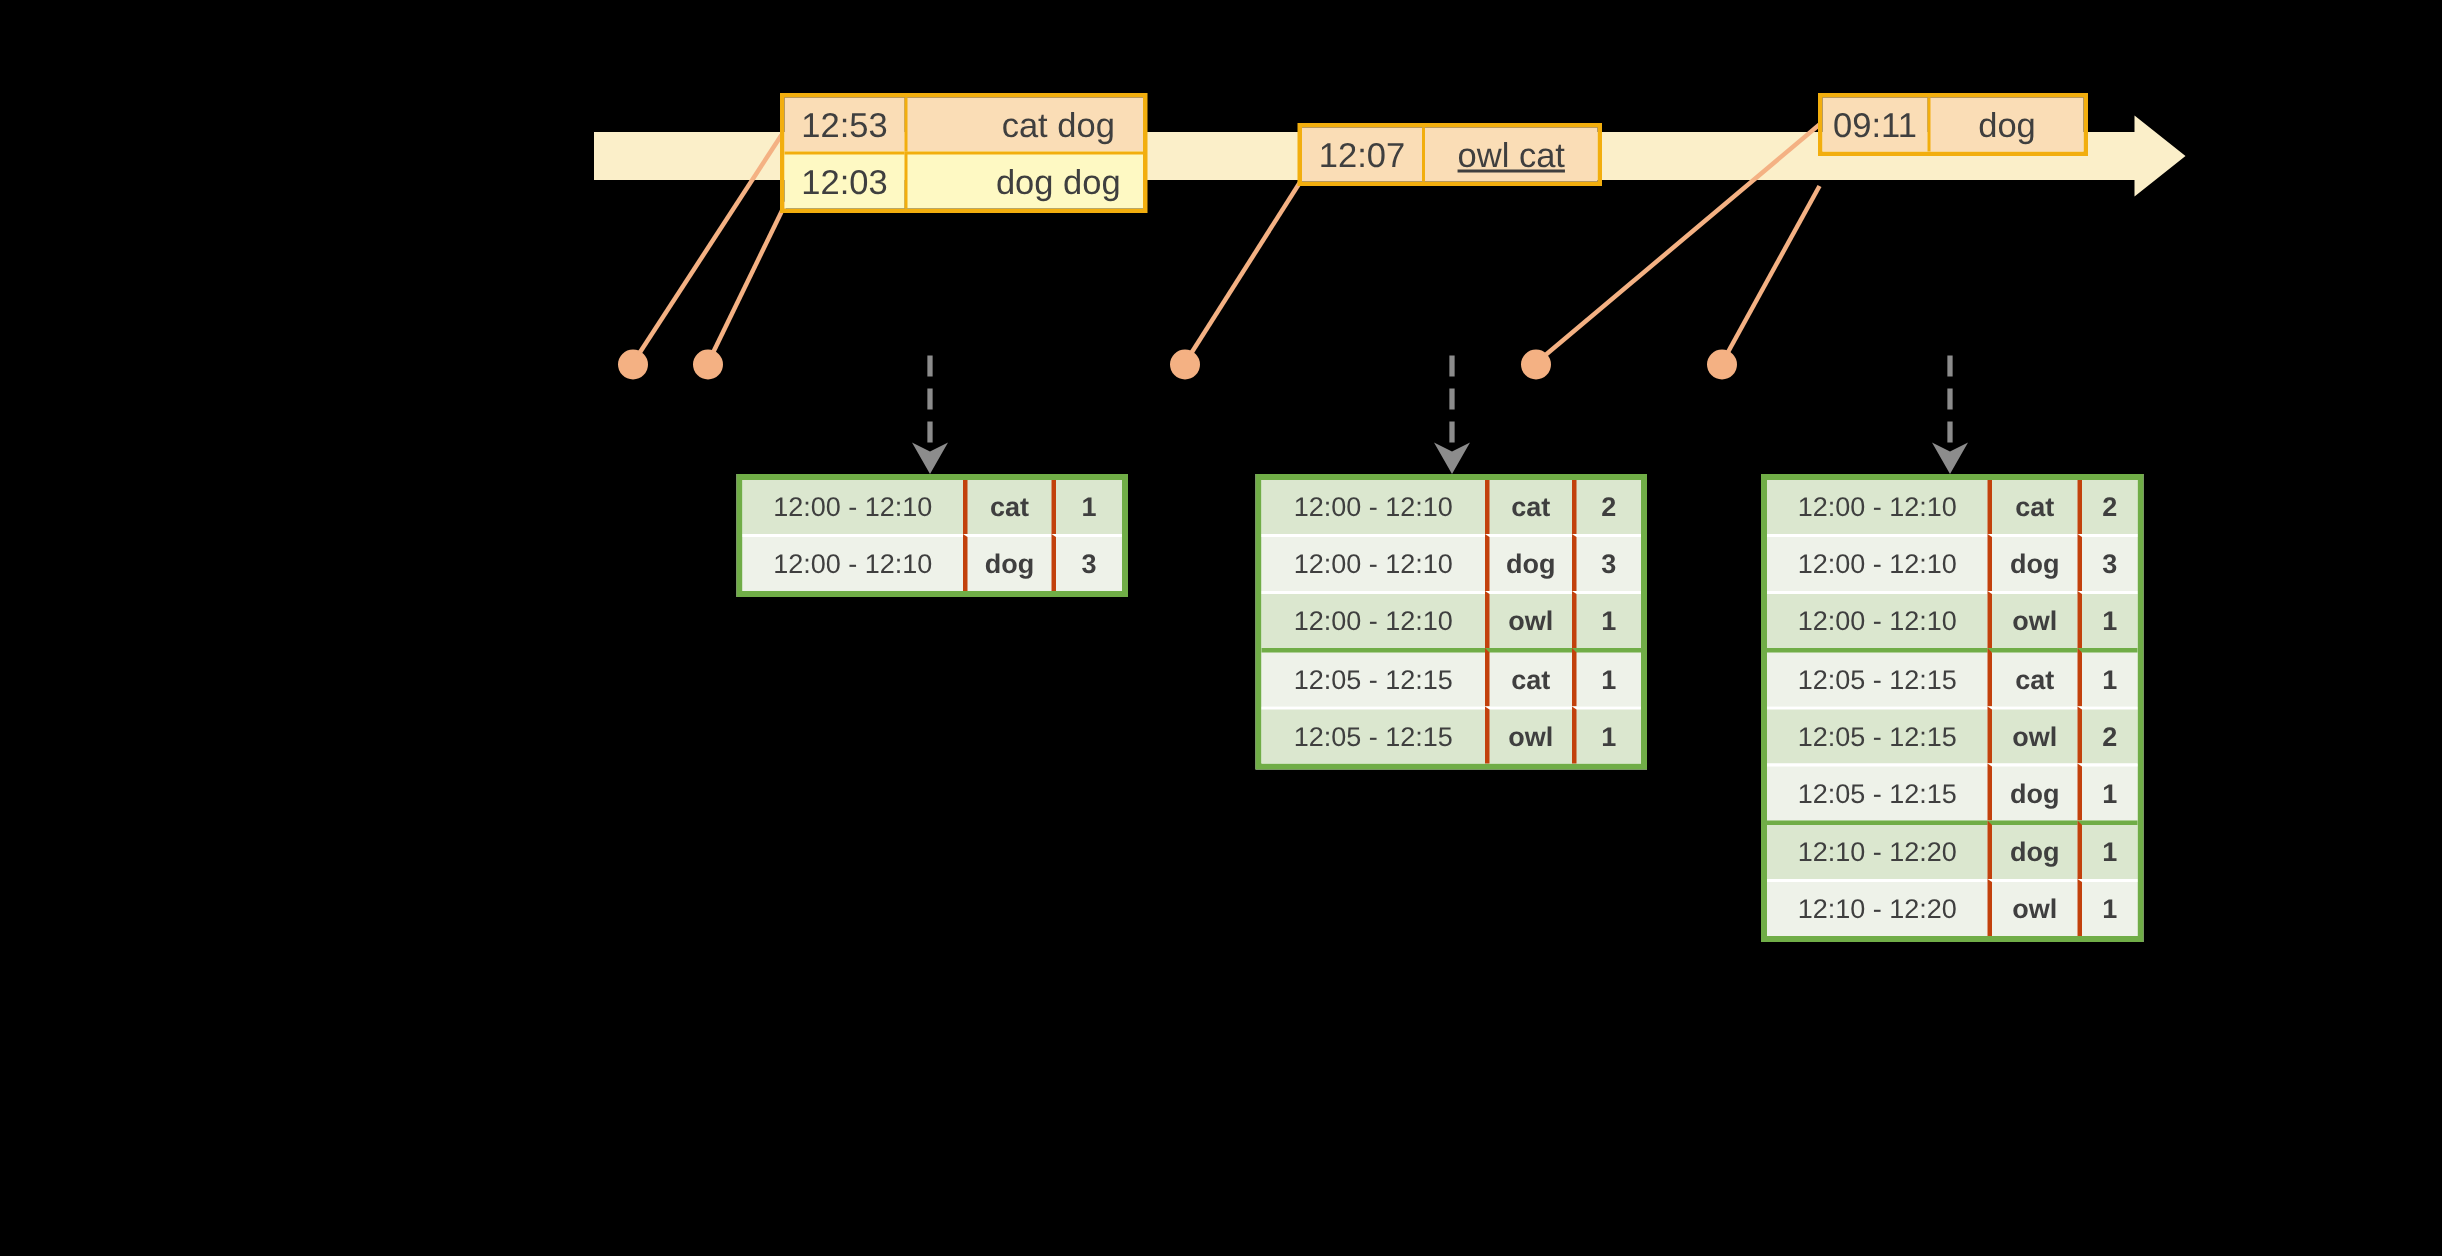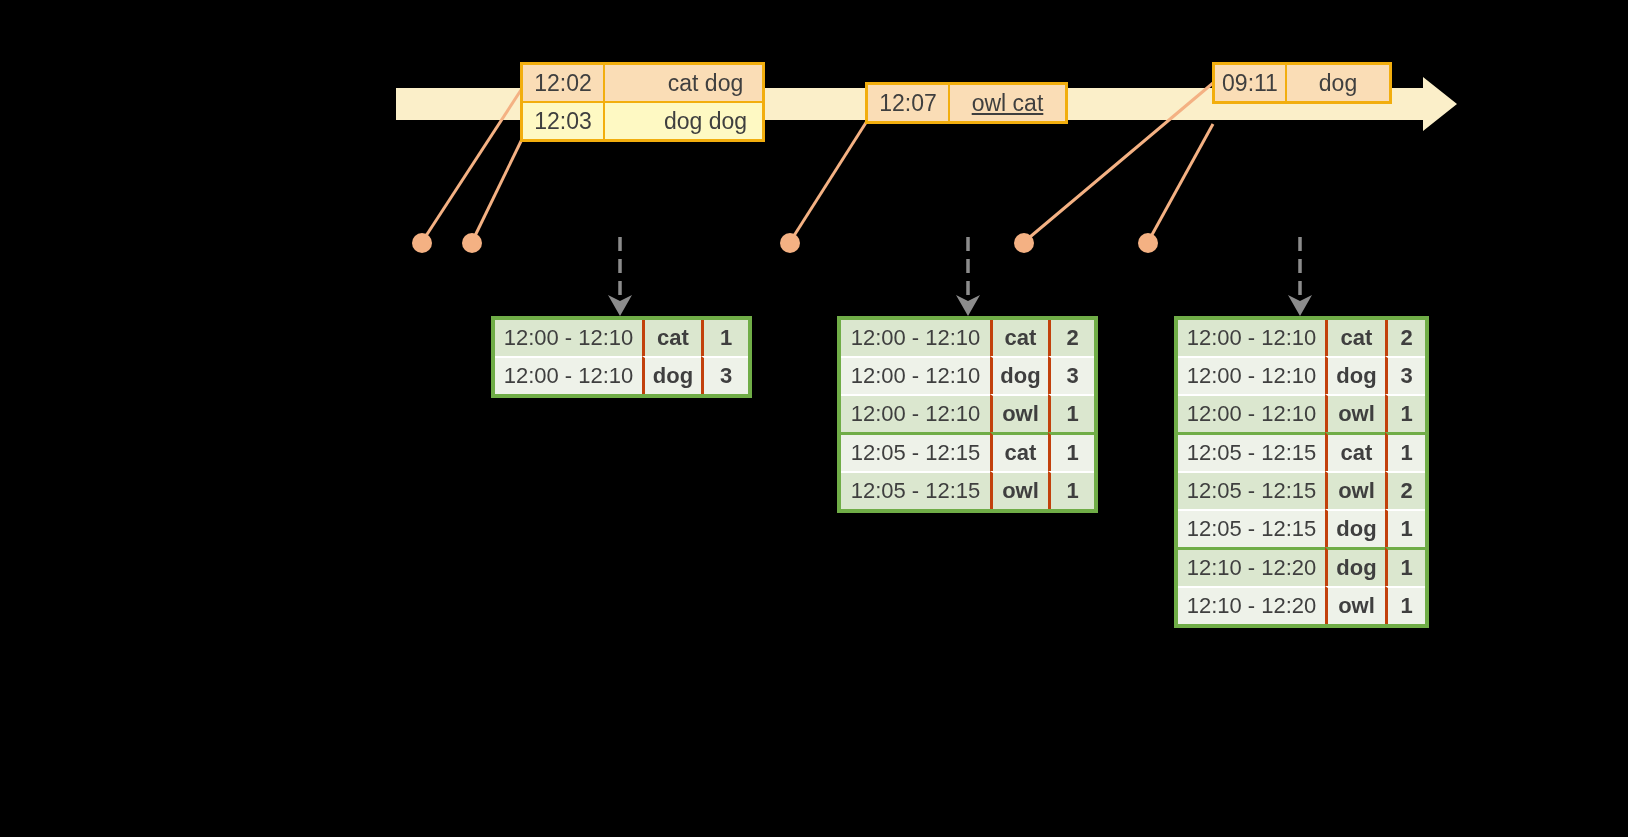--- a/index.html
+++ b/index.html
@@ -43,21 +43,21 @@
   .et3 .c-time  { width:70px; }
   .et3 .c-words { width:102px; }
 
   
   table.rtable {
     position:absolute;
     border-collapse:separate;
     border-spacing:0;
     border:4px solid #70AD47;
     background:#FFFFFF;
-    font-size:22px;
+    font-size:18px;
     color:#3F3F3F;
   }
   table.rtable td {
     padding:0;
     text-align:center;
     vertical-align:middle;
     height:36px;
   }
   table.rtable td + td { border-left:3px solid #c2410c;font-weight:bold; }
   table.rtable tr + tr td { border-top:2px solid #FFFFFF; }
@@ -104,21 +104,21 @@
       <polygon points="956,295 968,316 980,295 968,301" fill="#8C8C8C"></polygon>
 
       <line x1="1300" y1="237" x2="1300" y2="297" stroke="#8C8C8C" stroke-width="3.5" stroke-dasharray="14 8"></line>
       <polygon points="1288,295 1300,316 1312,295 1300,301" fill="#8C8C8C"></polygon>
     </g>
   </svg>
 
   <table class="etable et1">
     <tbody>
         <tr class="peach">
-      <td class="c-time">12:02</td>
+      <td class="c-time">12:53</td>
       <td class="c-words">cat dog</td>
     </tr>
     <tr class="cream">
       <td class="c-time">12:03</td>
       <td class="c-words">dog dog</td>
     </tr>
   </tbody>
     </table>
 
   <table class="etable et2">

